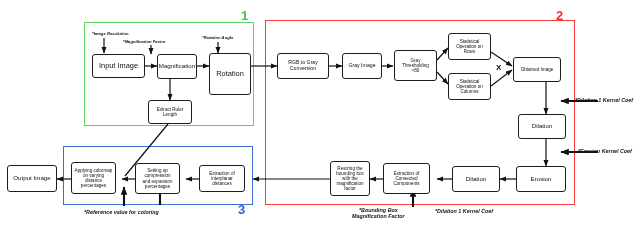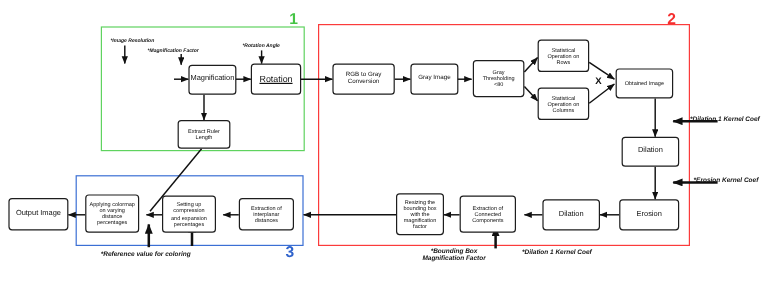--- a/index.html
+++ b/index.html
@@ -154,22 +154,23 @@
 
     <g stroke="#111111" stroke-width="2.1" fill="none">
       <line x1="598" y1="101" x2="561" y2="101" marker-end="url(#arwB)"></line>
       <line x1="598" y1="152" x2="561" y2="152" marker-end="url(#arwB)"></line>
       <line x1="413" y1="207" x2="413" y2="189" marker-end="url(#arwB)"></line>
       <line x1="160" y1="205" x2="160" y2="186" marker-end="url(#arwB)"></line>
       <line x1="124" y1="206" x2="124" y2="187" marker-end="url(#arwB)"></line>
     </g>
   </svg>
 
+  <div class="node n-lg" style="left:92px; top:54px; width:53px; height:24px;">Input Image</div>
   <div class="node n-md" style="left:157px; top:54px; width:40px; height:25px;">Magnification</div>
-  <div class="node n-lg" style="left:209px; top:53px; width:42px; height:26px;text-decoration:underline;">Rotation</div>
+  <div class="node n-lg" style="left:209px; top:53px; width:42px; height:42px;">Rotation</div>
   <div class="node n-xs" style="left:148px; top:100px; width:44px; height:24px;">Extract Ruler
 Length</div>
 
   <div class="node n-sm" style="left:277px; top:53px; width:52px; height:26px;">RGB to Gray
 Conversion</div>
   <div class="node n-sm" style="left:342px; top:53px; width:40px; height:26px;">Gray Image</div>
   <div class="node n-xs" style="left:394px; top:50px; width:43px; height:31px;">Gray
 Thresholding
 &lt;80</div>
   <div class="node n-xs" style="left:448px; top:33px; width:43px; height:27px;">Statistical

